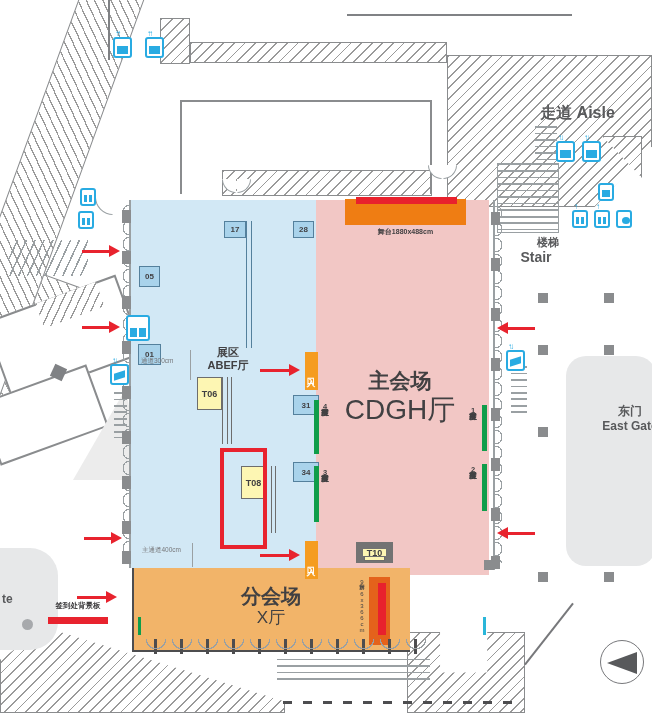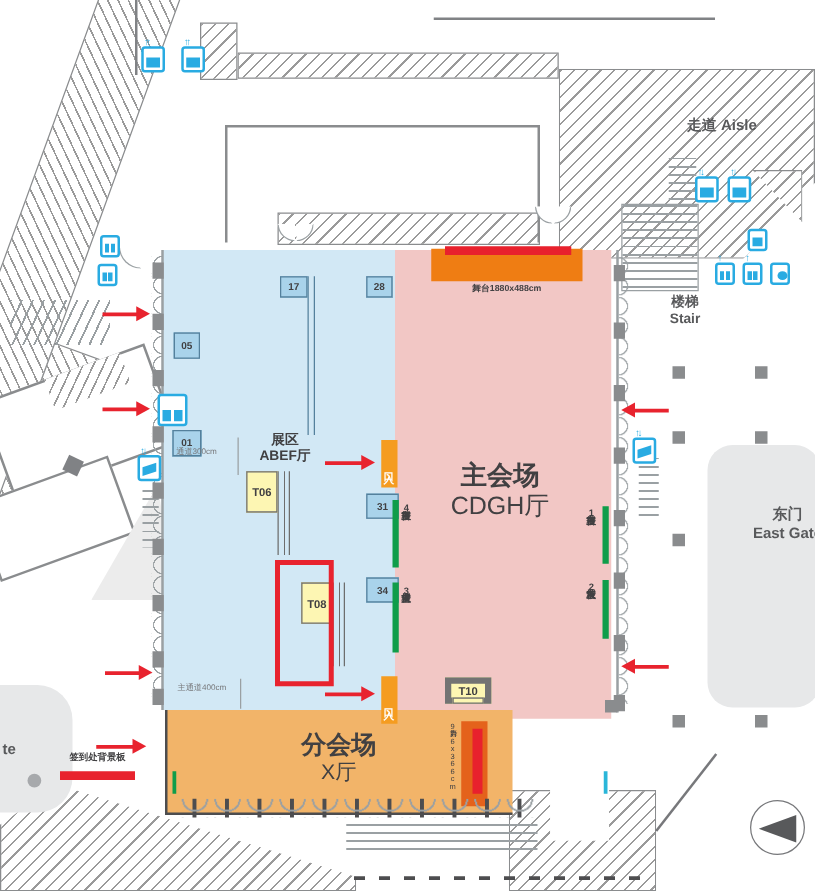--- a/index.html
+++ b/index.html
@@ -36,21 +36,21 @@
         repeating-linear-gradient(90deg,#4d4d4f 0 3px,rgba(0,0,0,0) 3px 26px);
        background-size:26px 15px,26px 15px;background-position:0 0,11px 0;}
 
   
   .grp{display:flex;}
   .grp.col{flex-direction:column;}
   .booth{position:static;display:flex;align-items:center;justify-content:center;
          font-weight:bold;font-size:8px;color:#414042;flex:none;}
   .bb{background:#a9d3eb;border:1px solid #54809c;}
   .by{background:#fdf6b3;border:1px solid #6d6d6d;font-size:9px;}
-  .bt{background:#fdf6b3;border:5px solid #737373;font-size:9px;position:relative;}
+  .bt{background:#fdf6b3;border:7px solid #737373;font-size:9px;position:relative;}
   .bt::after{content:'';position:absolute;left:1px;right:1px;bottom:-5px;height:3px;
              background:#fdf6b3;border:1px solid #6d6d6d;}
   .brow{position:static;display:flex;flex:none;}
   .bdiv{left:22px;top:0;bottom:0;width:6px;border-left:1px solid #54809c;border-right:1px solid #54809c;}
   .ydiv{left:25px;top:0;bottom:0;width:10px;border-left:1px solid #6d6d6d;border-right:1px solid #6d6d6d;
         background:linear-gradient(90deg,rgba(0,0,0,0) 4px,#6d6d6d 4px 5px,rgba(0,0,0,0) 5px);}
   #g-left-top .booth{width:21px;height:21px;}
   #g-left-top{gap:1px;}
   #g-left-main .booth{width:23px;height:21px;}
   #g-left-main{gap:1.5px;}
@@ -281,27 +281,27 @@
 
   <div class="arr" style="left:82px;top:250px;width:28px;"></div>
   <div class="arr" style="left:82px;top:326px;width:28px;"></div>
   <div class="arr" style="left:84px;top:537px;width:28px;"></div>
   <div class="arr" style="left:77px;top:596px;width:30px;"></div>
   <div class="arr" style="left:260px;top:369px;width:30px;"></div>
   <div class="arr" style="left:260px;top:554px;width:30px;"></div>
   <div class="arl" style="left:507px;top:327px;width:28px;"></div>
   <div class="arl" style="left:507px;top:532px;width:28px;"></div>
 
-  <div class="lbl" style="left:515px;top:94px;width:125px;font-size:12px;">走道 Aisle</div>
+  <div class="lbl" style="left:515px;top:104px;width:125px;font-size:16px;">走道 Aisle</div>
   <div class="lbl" style="left:508px;top:236px;width:80px;font-size:11px;">楼梯</div>
-  <div class="lbl" style="left:508px;top:249px;width:80px;font-size:11px;">Stair</div>
+  <div class="lbl" style="left:496px;top:249px;width:80px;font-size:14px;">Stair</div>
   <div class="lbl" style="left:193px;top:346px;width:70px;font-size:11px;color:#414042;">展区</div>
   <div class="lbl" style="left:193px;top:359px;width:70px;font-size:11px;color:#414042;">ABEF厅</div>
   <div class="lbl" style="left:330px;top:369px;width:140px;font-size:21px;color:#414042;">主会场</div>
-  <div class="lbl" style="left:330px;top:394px;width:140px;font-size:20px;font-weight:normal;color:#414042;">CDGH厅</div>
+  <div class="lbl" style="left:330px;top:394px;width:140px;font-size:28px;font-weight:normal;color:#414042;">CDGH厅</div>
   <div class="lbl" style="left:201px;top:585px;width:140px;font-size:20px;color:#414042;">分会场</div>
   <div class="lbl" style="left:201px;top:608px;width:140px;font-size:17px;font-weight:normal;color:#414042;">X厅</div>
 
   <div class="dim" style="left:141px;top:357px;">通道300cm</div>
   <div class="dim" style="left:142px;top:546px;">主通道400cm</div>
   <div style="left:190px;top:350px;width:1px;height:30px;background:#9aa0a3;"></div>
   <div style="left:192px;top:543px;width:1px;height:24px;background:#9aa0a3;"></div>
 
   <div class="icn" style="left:113px;top:37px;">
       <i class="a">↑↑</i>

